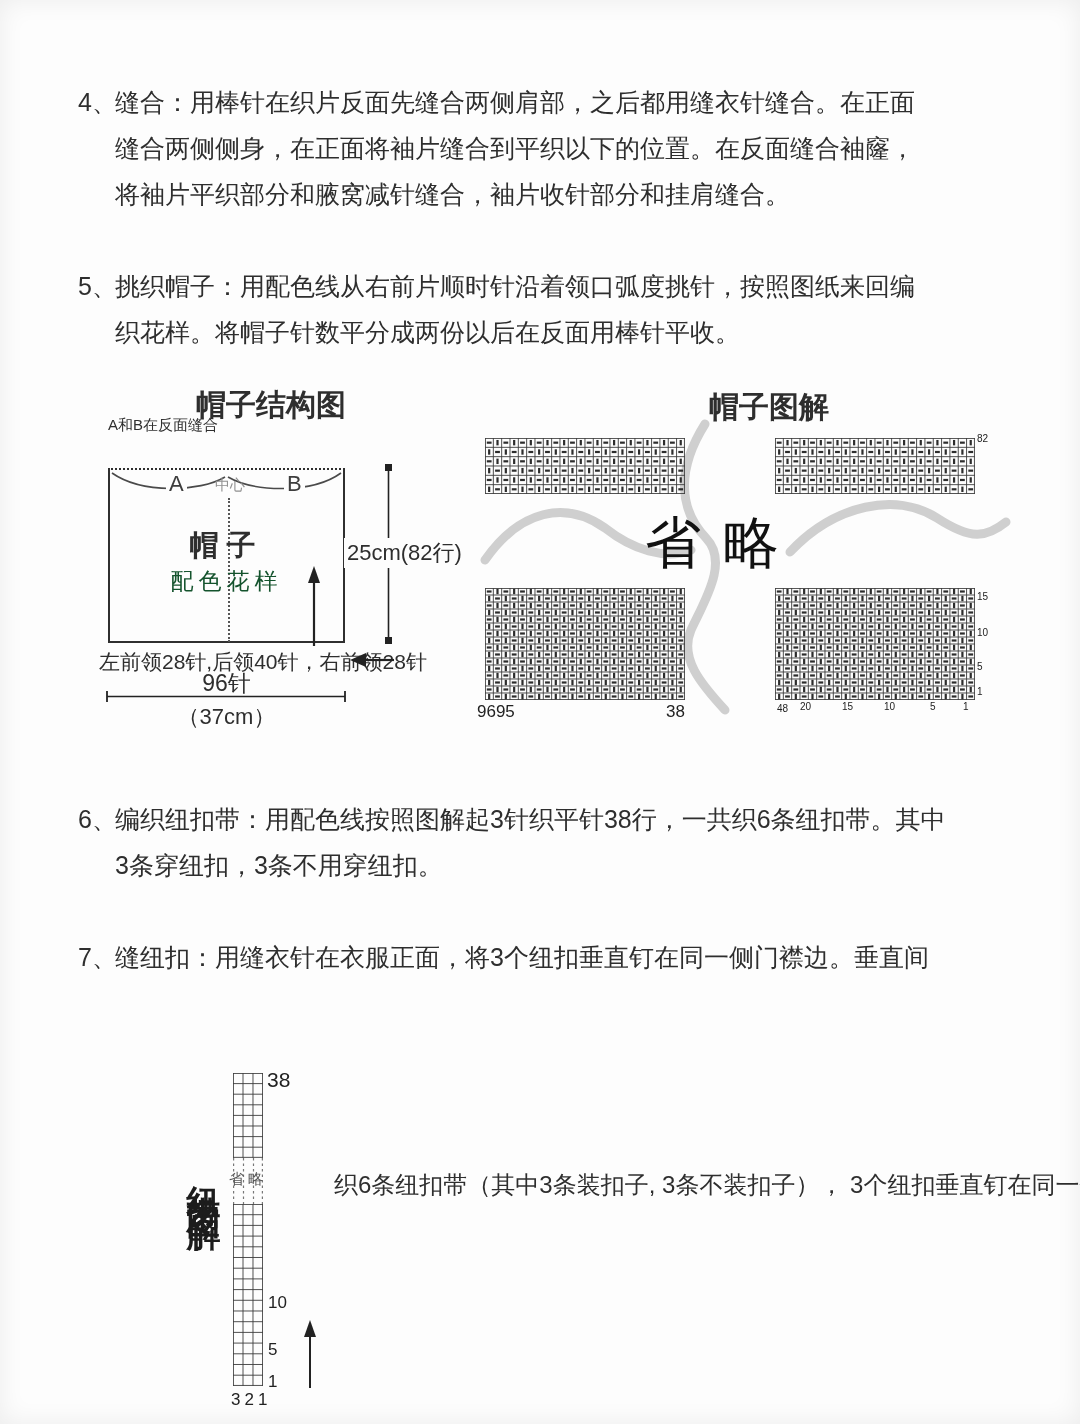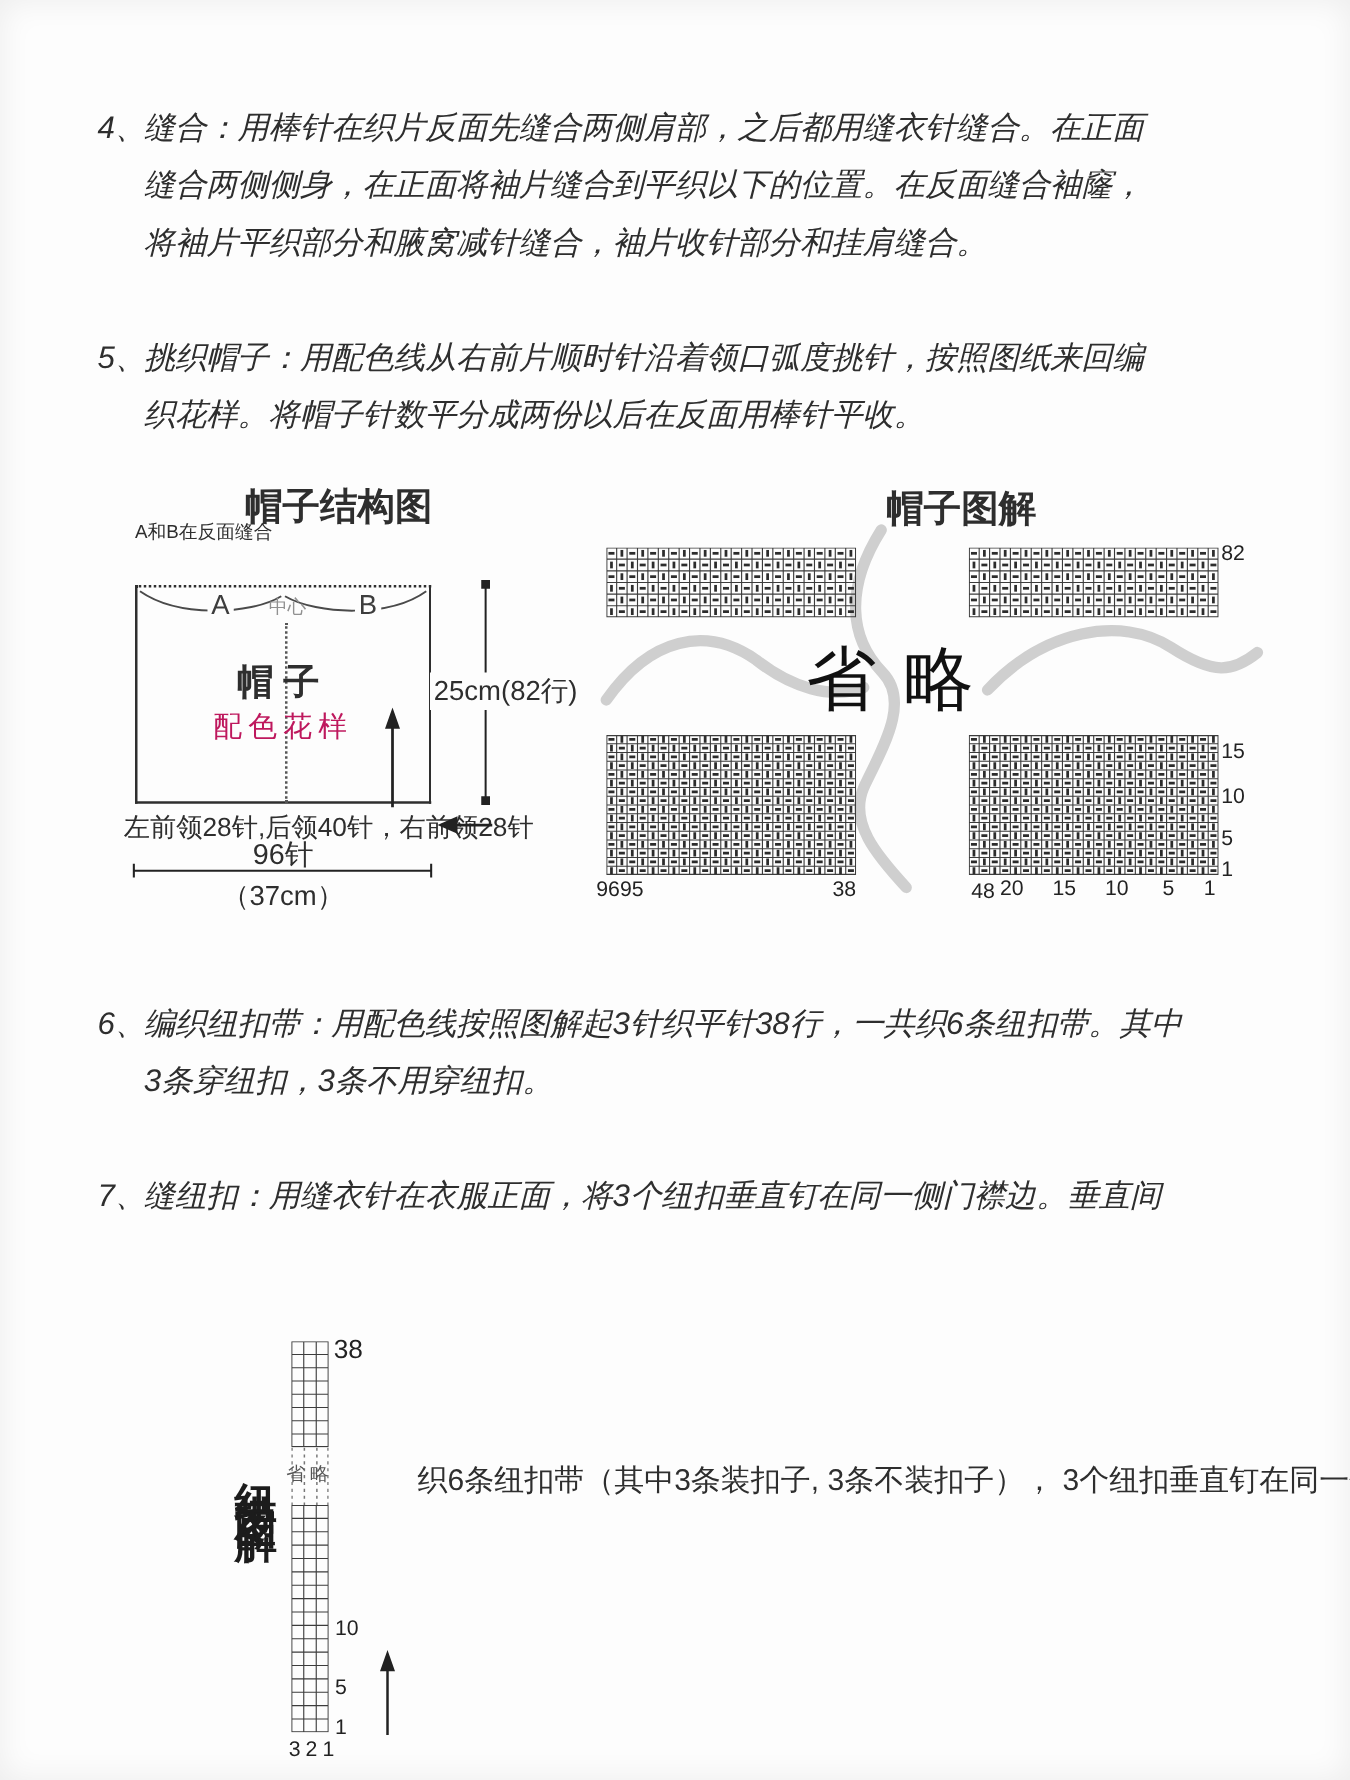--- a/index.html
+++ b/index.html
@@ -1,25 +1,25 @@
 <!DOCTYPE html>
 <html><head>
 <meta charset="utf-8">
 <style>
   html,body{margin:0;padding:0;background:#ffffff;}
   .page{position:relative;width:1080px;height:1424px;background:#fdfdfd;overflow:hidden;
         font-family:"Liberation Sans","DejaVu Sans",sans-serif;color:#2e2e2e;
         box-shadow:inset 0 0 26px rgba(0,0,0,0.07);}
   .abs{position:absolute;}
-  .para{position:absolute;left:78px;font-size:25px;line-height:46px;font-weight:500;white-space:nowrap;font-style:italic;}
+  .para{position:absolute;left:78px;font-size:25px;line-height:46px;font-weight:500;white-space:nowrap;}
   .para .line{display:block;}
   .para .cont{padding-left:37px;}
   .num{display:inline-block;width:37px;}
   .diagram-title{position:absolute;font-size:30px;font-weight:bold;white-space:nowrap;padding-left:46px;}
-  .small-label{position:absolute;font-size:17px;white-space:nowrap;color:#222;}
+  .small-label{position:absolute;font-size:10px;white-space:nowrap;color:#222;}
   .center-wrap{text-align:center;}
   .hat-rect{position:absolute;left:108px;top:468px;width:237px;height:175px;
             border:2px solid #2f2f2f;border-top:2px dotted #2f2f2f;box-sizing:border-box;}
   .dotted-v{position:absolute;left:228px;top:498px;height:144px;border-left:2px dotted #555;}
   .omit-big{position:absolute;left:645px;top:506px;font-family:"Liberation Serif","DejaVu Serif",serif;
             font-size:56px;letter-spacing:22px;color:#111;z-index:3;white-space:nowrap;}
   .curves{z-index:0;}
   .gridsvg{position:absolute;z-index:1;}
   .masklabel{background:#fdfdfd;padding:0 3px;z-index:2;}
   .vertical-label{position:absolute;left:181px;top:1158px;height:210px;
@@ -53,21 +53,21 @@
   <svg class="abs" style="left:108px;top:470px;z-index:1" width="237" height="34">
     <path d="M4,3 C 34,24 92,22 117,7" stroke="#4a4a4a" stroke-width="1.6" fill="none"></path>
     <path d="M120,7 C 146,22 204,24 233,3" stroke="#4a4a4a" stroke-width="1.6" fill="none"></path>
   </svg>
   <span class="abs masklabel" style="left:166px;top:471px;font-size:22px;color:#3d3d3d">A</span>
   <span class="abs masklabel" style="left:284px;top:471px;font-size:22px;color:#3d3d3d">B</span>
   <span class="abs" style="left:203px;top:476px;width:54px;text-align:center;font-size:15px;color:#919191;z-index:2">中心</span>
   <div class="dotted-v"></div>
 
   <div class="abs center-wrap" style="left:108px;top:526px;width:237px;font-size:29px;font-weight:bold;letter-spacing:8px">帽子</div>
-  <div class="abs center-wrap" style="left:108px;top:566px;width:237px;font-size:23px;color:#be185d;letter-spacing:5px">配色花样</div>
+  <div class="abs center-wrap" style="left:108px;top:566px;width:237px;font-size:23px;color:#14532d;letter-spacing:5px">配色花样</div>
 
   <svg class="abs" style="left:306px;top:566px" width="16" height="80">
     <polygon points="8,0 2,17 14,17" fill="#222"></polygon>
     <line x1="8" y1="15" x2="8" y2="80" stroke="#222" stroke-width="2.2"></line>
   </svg>
 
   <svg class="abs" style="left:383px;top:464px" width="11" height="180">
     <rect x="2" y="0" width="7" height="7" fill="#222"></rect>
     <rect x="2" y="173" width="7" height="7" fill="#222"></rect>
     <line x1="5.5" y1="4" x2="5.5" y2="176" stroke="#222" stroke-width="1.6"></line>

